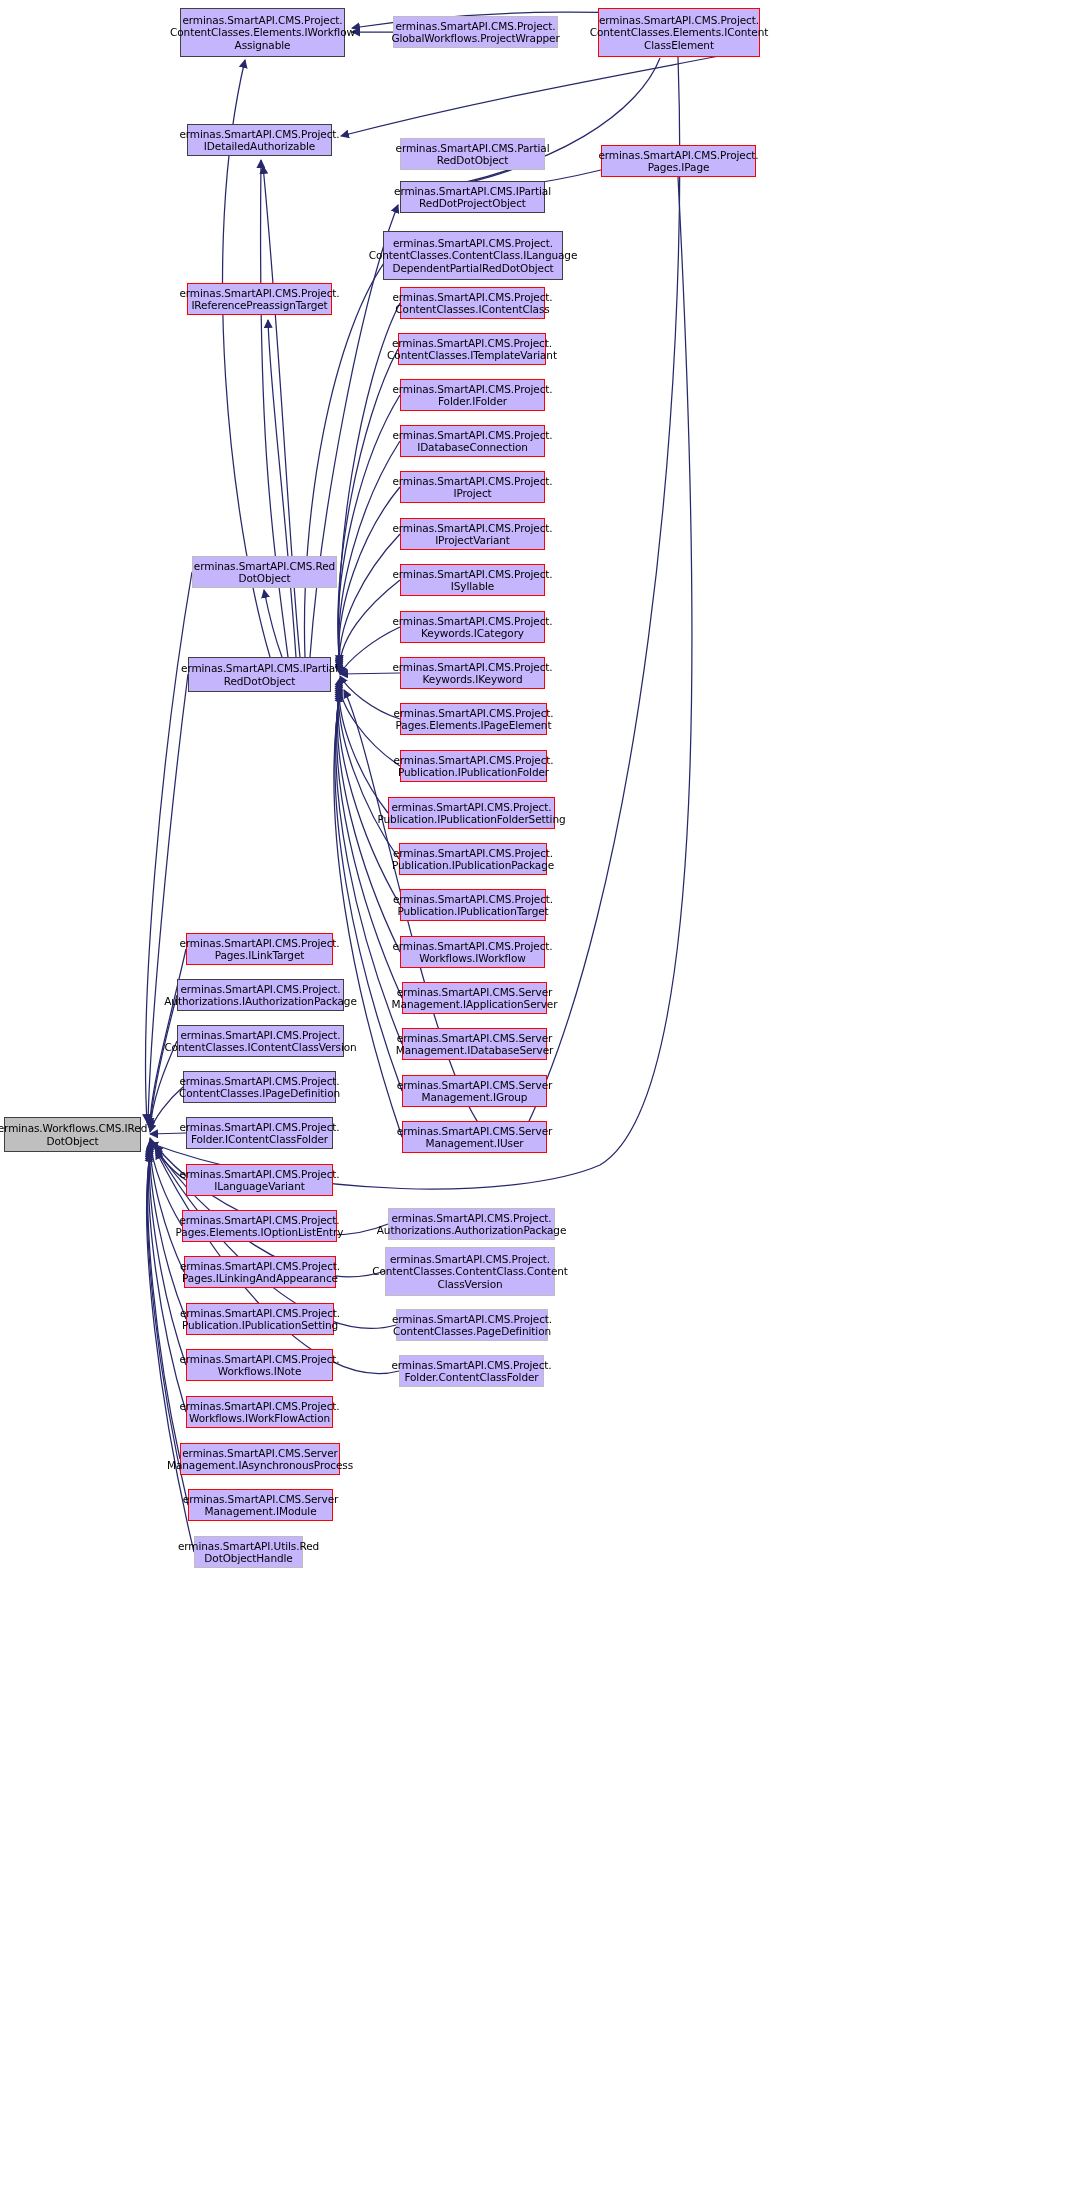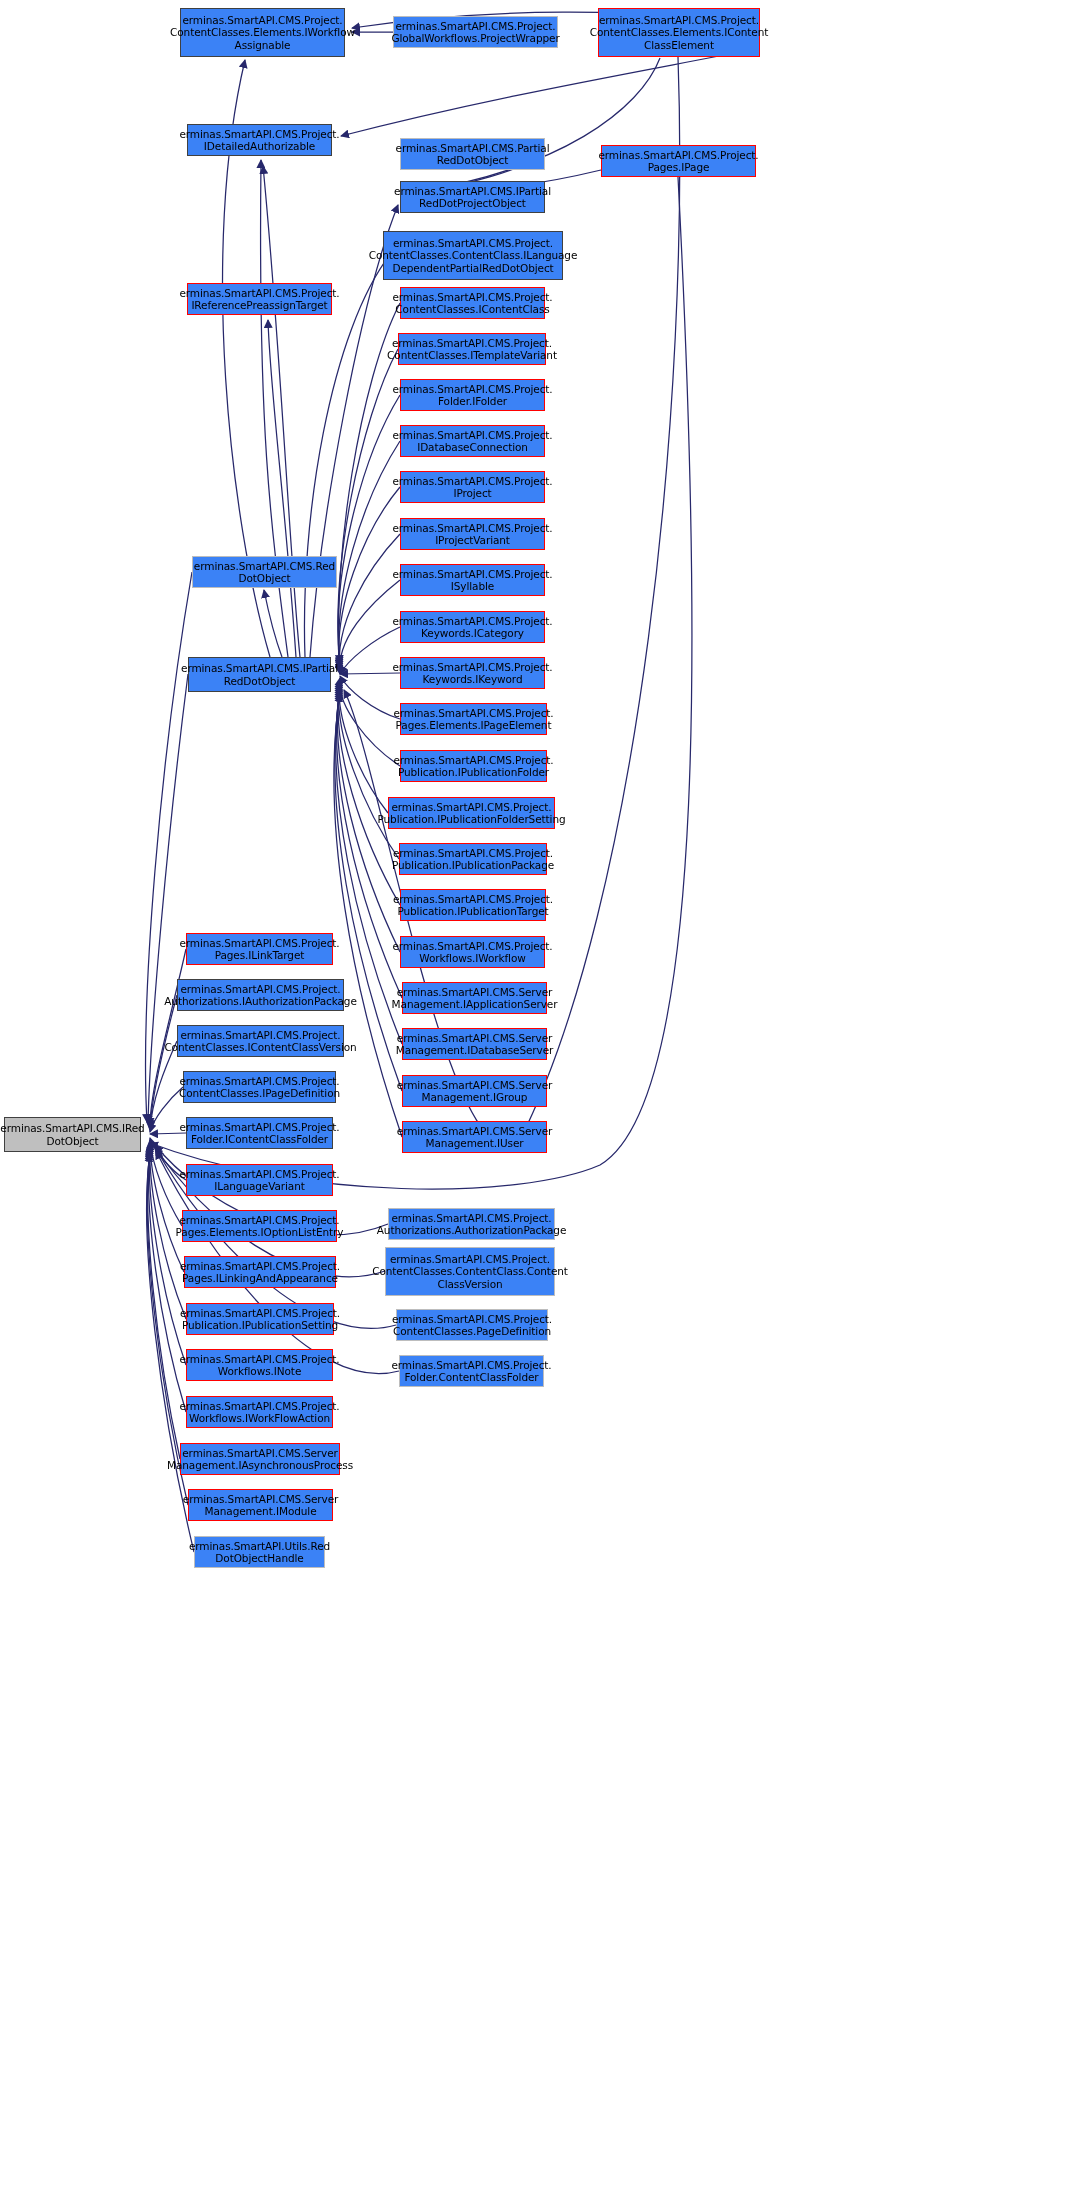--- a/index.html
+++ b/index.html
@@ -23,21 +23,21 @@
     height: 2208px;
     pointer-events: none;
   }
   .node {
     position: absolute;
     box-sizing: border-box;
     display: flex;
     align-items: center;
     justify-content: center;
     text-align: center;
-    background: #3b82f6;
+    background: #c4b5fd;
     font-size: 10.5px;
     line-height: 12.2px;
     color: #000000;
     padding: 1px 2px;
     white-space: pre-line;
     letter-spacing: -0.1px;
   }
   .node.gray-border {
     border: 1px solid #bdbdbd;
   }
@@ -196,21 +196,21 @@
   <div class="node dark-border" style="left:177px;top:1025px;width:167px;height:32px;">erminas.SmartAPI.CMS.Project.
 ContentClasses.IContentClassVersion</div>
   <div class="node red-border" style="left:402px;top:1075px;width:145px;height:32px;">erminas.SmartAPI.CMS.Server
 Management.IGroup</div>
   <div class="node dark-border" style="left:183px;top:1071px;width:153px;height:32px;">erminas.SmartAPI.CMS.Project.
 ContentClasses.IPageDefinition</div>
   <div class="node red-border" style="left:402px;top:1121px;width:145px;height:32px;">erminas.SmartAPI.CMS.Server
 Management.IUser</div>
   <div class="node dark-border" style="left:186px;top:1117px;width:147px;height:32px;">erminas.SmartAPI.CMS.Project.
 Folder.IContentClassFolder</div>
-  <div class="node root" style="left:4px;top:1117px;width:137px;height:35px;">erminas.SmartAPI.CMS.IRed
+  <div class="node root" style="left:4px;top:1117px;width:137px;height:35px;">erminas.Workflows.CMS.IRed
 DotObject</div>
   <div class="node red-border" style="left:186px;top:1164px;width:147px;height:32px;">erminas.SmartAPI.CMS.Project.
 ILanguageVariant</div>
   <div class="node gray-border" style="left:388px;top:1208px;width:167px;height:32px;">erminas.SmartAPI.CMS.Project.
 Authorizations.AuthorizationPackage</div>
   <div class="node red-border" style="left:182px;top:1210px;width:155px;height:32px;">erminas.SmartAPI.CMS.Project.
 Pages.Elements.IOptionListEntry</div>
   <div class="node gray-border" style="left:385px;top:1247px;width:170px;height:49px;">erminas.SmartAPI.CMS.Project.
 ContentClasses.ContentClass.Content
 ClassVersion</div>
@@ -223,15 +223,15 @@
   <div class="node gray-border" style="left:399px;top:1355px;width:145px;height:32px;">erminas.SmartAPI.CMS.Project.
 Folder.ContentClassFolder</div>
   <div class="node red-border" style="left:186px;top:1349px;width:147px;height:32px;">erminas.SmartAPI.CMS.Project.
 Workflows.INote</div>
   <div class="node red-border" style="left:186px;top:1396px;width:147px;height:32px;">erminas.SmartAPI.CMS.Project.
 Workflows.IWorkFlowAction</div>
   <div class="node red-border" style="left:180px;top:1443px;width:160px;height:32px;">erminas.SmartAPI.CMS.Server
 Management.IAsynchronousProcess</div>
   <div class="node red-border" style="left:188px;top:1489px;width:145px;height:32px;">erminas.SmartAPI.CMS.Server
 Management.IModule</div>
-  <div class="node gray-border" style="left:194px;top:1536px;width:131px;height:32px;">erminas.SmartAPI.Utils.Red
+  <div class="node gray-border" style="left:194px;top:1536px;width:109px;height:32px;">erminas.SmartAPI.Utils.Red
 DotObjectHandle</div>
 </div>
 
 </body></html>

